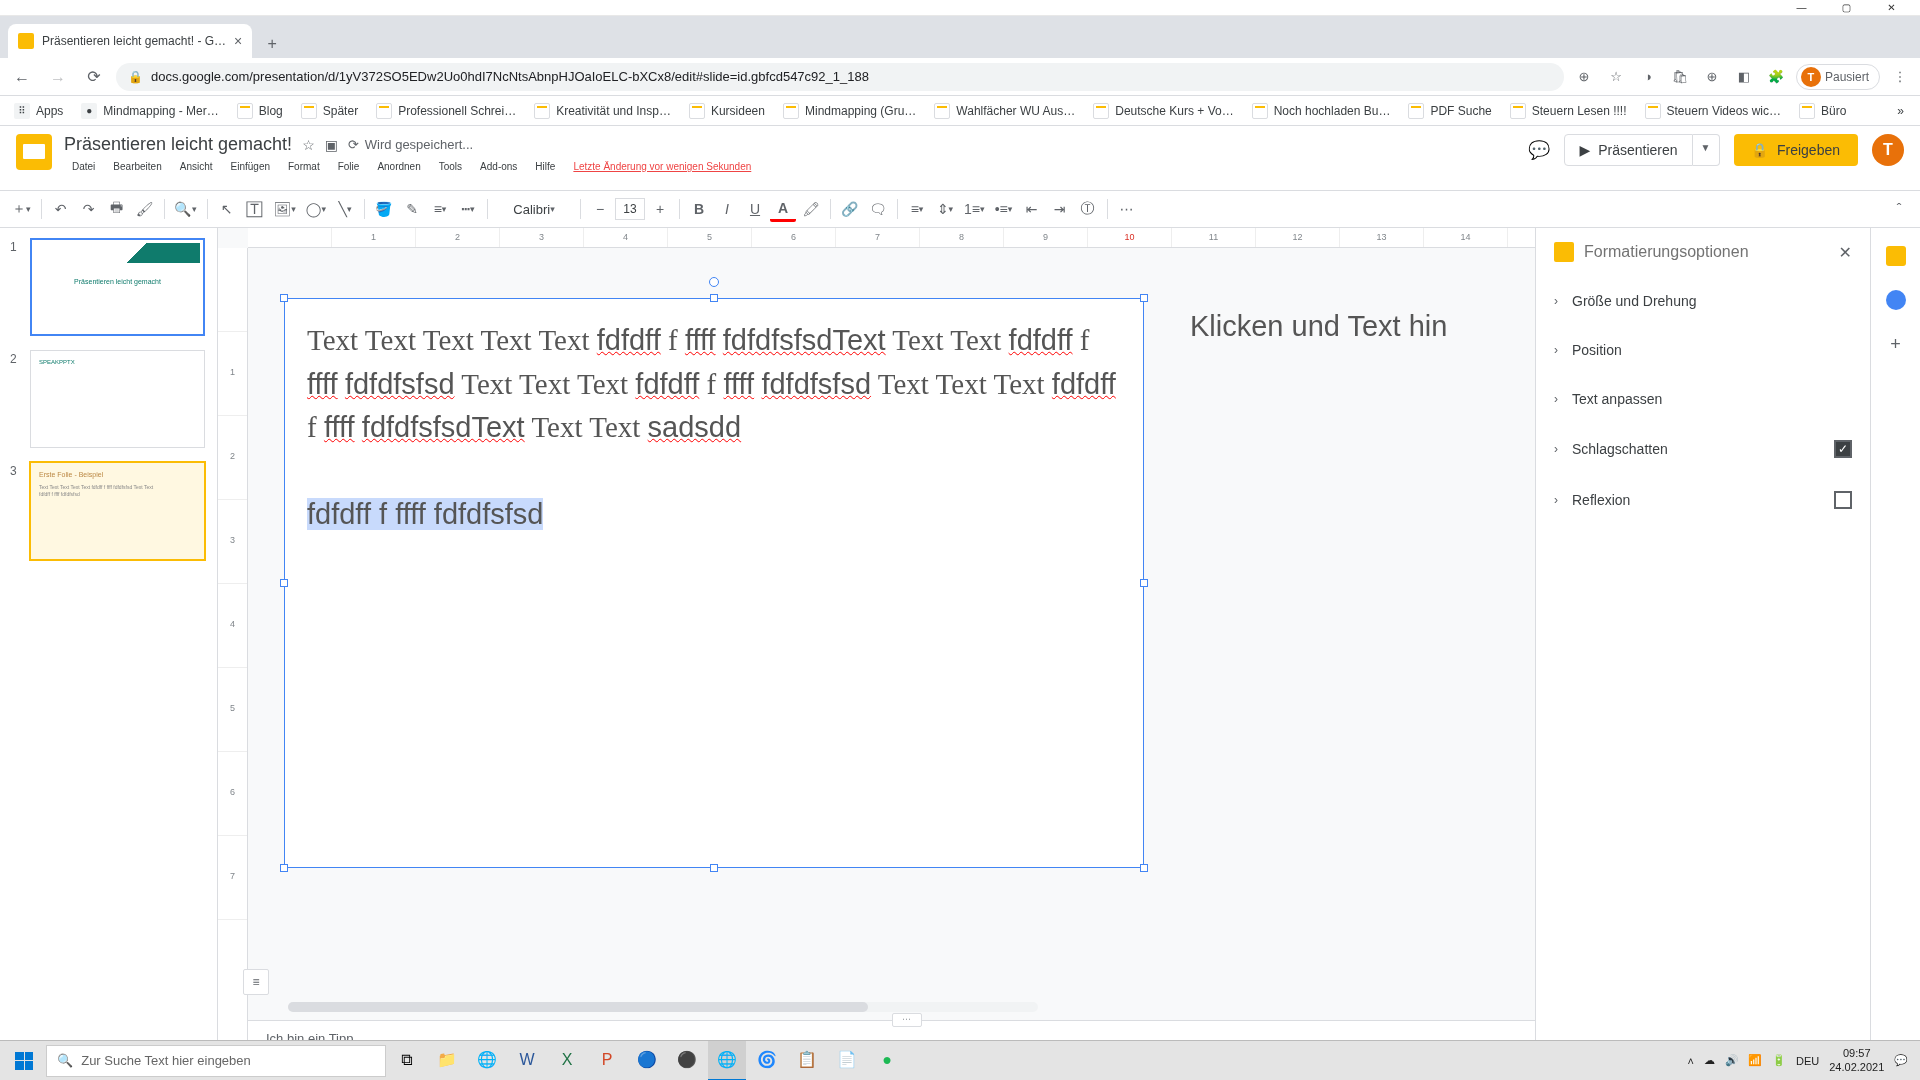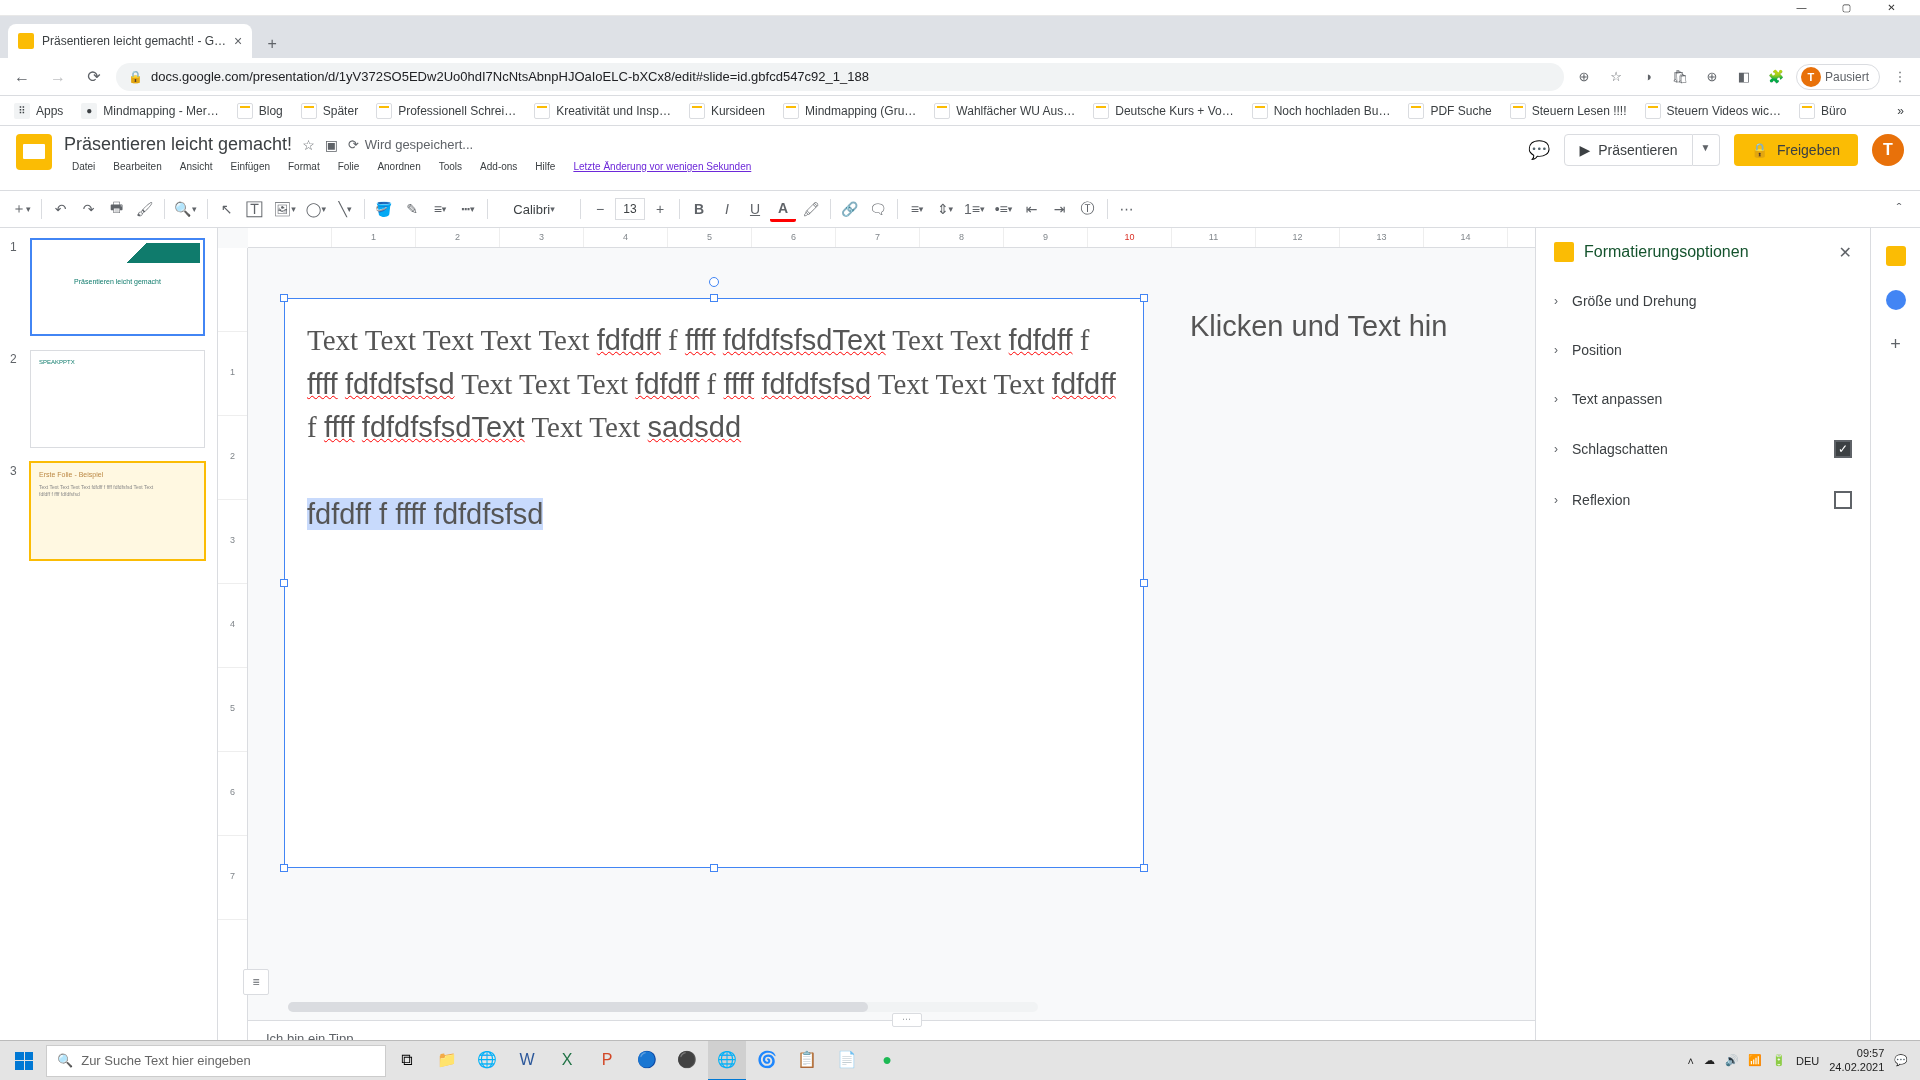--- a/index.html
+++ b/index.html
@@ -27,21 +27,21 @@
 
 .app-header{ height:64px;background:#fff;display:flex;align-items:flex-start;padding:8px 16px;gap:12px;}
 .slides-logo{ width:36px;height:36px;background:#fbbc04;border-radius:4px;position:relative;}
 .slides-logo::after{content:"";position:absolute;left:7px;top:10px;width:22px;height:15px;background:#fff;border-radius:1px;}
 .doc-title-row{display:flex;align-items:center;gap:10px;}
 .doc-title{font-size:18px;color:#3c4043;}
 .doc-icon{font-size:14px;color:#5f6368;}
 .saving{font-size:13px;color:#5f6368;display:flex;align-items:center;gap:6px;}
 .menu-row{display:flex;gap:2px;margin-top:4px;font-size:10px;color:#3c4043;}
 .menu-row span{padding:2px 8px;}
-.last-edit{color:#6d28d9;text-decoration:underline;padding:2px 8px;}
+.last-edit{color:#ef4444;text-decoration:underline;padding:2px 8px;}
 .header-right{margin-left:auto;display:flex;align-items:center;gap:14px;}
 .comment-btn{font-size:18px;color:#5f6368;}
 .present-btn{display:flex;align-items:center;gap:8px;border:1px solid #dadce0;border-radius:4px;padding:7px 14px;font-size:14px;color:#3c4043;}
 .present-dd{border:1px solid #dadce0;border-left:none;border-radius:0 4px 4px 0;padding:7px 8px;font-size:10px;color:#5f6368;}
 .present-wrap{display:flex;}
 .present-wrap .present-btn{border-radius:4px 0 0 4px;}
 .share-btn{display:flex;align-items:center;gap:8px;background:#fbbc04;border-radius:4px;padding:8px 18px;font-size:14px;color:#3c4043;font-weight:500;}
 .user-avatar{width:32px;height:32px;border-radius:50%;background:#e8710a;color:#fff;display:flex;align-items:center;justify-content:center;font-weight:bold;}
 
 .toolbar{height:38px;border-top:1px solid #dadce0;border-bottom:1px solid #dadce0;display:flex;align-items:center;padding:0 8px;gap:2px;}
@@ -78,39 +78,39 @@
 .hint-box{position:absolute;left:910px;top:30px;width:420px;height:60px;font-size:29px;color:#555;font-family:Georgia,serif;padding:12px;}
 
 .notes{position:absolute;left:30px;right:0;bottom:0;height:60px;background:#fff;border-top:1px solid #dadce0;padding:10px 18px;font-size:13px;color:#5f6368;}
 .notes-handle{position:absolute;left:50%;top:-8px;width:30px;height:14px;background:#fff;border:1px solid #dadce0;border-radius:2px;font-size:9px;text-align:center;color:#80868b;}
 .scroll-h{position:absolute;left:70px;bottom:68px;width:750px;height:10px;background:#f1f3f4;border-radius:5px;}
 .scroll-thumb{position:absolute;left:0;width:580px;height:10px;background:#dadce0;border-radius:5px;}
 
 .sidebar-right{width:335px;background:#fff;border-left:1px solid #dadce0;display:flex;flex-direction:column;}
 .sb-header{display:flex;align-items:center;padding:14px 18px;gap:10px;}
 .sb-icon{width:20px;height:20px;background:#fbbc04;border-radius:2px;}
-.sb-title{font-size:16px;color:#14532d;flex:1;}
+.sb-title{font-size:16px;color:#737373;flex:1;}
 .sb-close{font-size:16px;color:#5f6368;}
 .sb-sec{display:flex;align-items:center;padding:16px 18px;gap:14px;font-size:14px;color:#3c4043;border-top:1px solid transparent;}
 .sb-chev{font-size:12px;color:#5f6368;}
 .sb-check{width:18px;height:18px;border:2px solid #5f6368;margin-left:auto;}
 .sb-check.on{background:#3c4043;color:#fff;display:flex;align-items:center;justify-content:center;font-size:12px;}
 
 .side-apps{width:50px;background:#fff;border-left:1px solid #dadce0;display:flex;flex-direction:column;align-items:center;padding-top:18px;gap:24px;}
 .sa-ico{width:20px;height:20px;border-radius:3px;}
 
 .taskbar{position:fixed;bottom:0;left:0;right:0;height:40px;background:#e4e4e4;border-top:1px solid #bbb;display:flex;align-items:center;padding:0 4px;gap:2px;}
 .start{width:40px;height:40px;display:flex;align-items:center;justify-content:center;}
 .win-logo{width:18px;height:18px;display:grid;grid-template-columns:1fr 1fr;grid-template-rows:1fr 1fr;gap:1px;}
 .win-logo div{background:#0078d4;}
 .search-box{flex:0 0 340px;height:32px;background:#fff;border:1px solid #ccc;display:flex;align-items:center;padding:0 10px;font-size:13px;color:#666;gap:8px;}
 .task-ico{width:38px;height:40px;display:flex;align-items:center;justify-content:center;font-size:16px;border-bottom:2px solid transparent;}
 .task-ico.active{border-bottom-color:#0078d4;background:#d0d0d0;}
 .tray{margin-left:auto;display:flex;align-items:center;gap:10px;padding:0 8px;font-size:11px;color:#222;}
-.clock{text-align:right;line-height:1.2;}
+.clock{text-align:center;line-height:1.2;}
 </style>
 </head>
 <body>
 
 <div class="titlebar">
   <div class="win-btn">—</div>
   <div class="win-btn">▢</div>
   <div class="win-btn">✕</div>
 </div>
 

